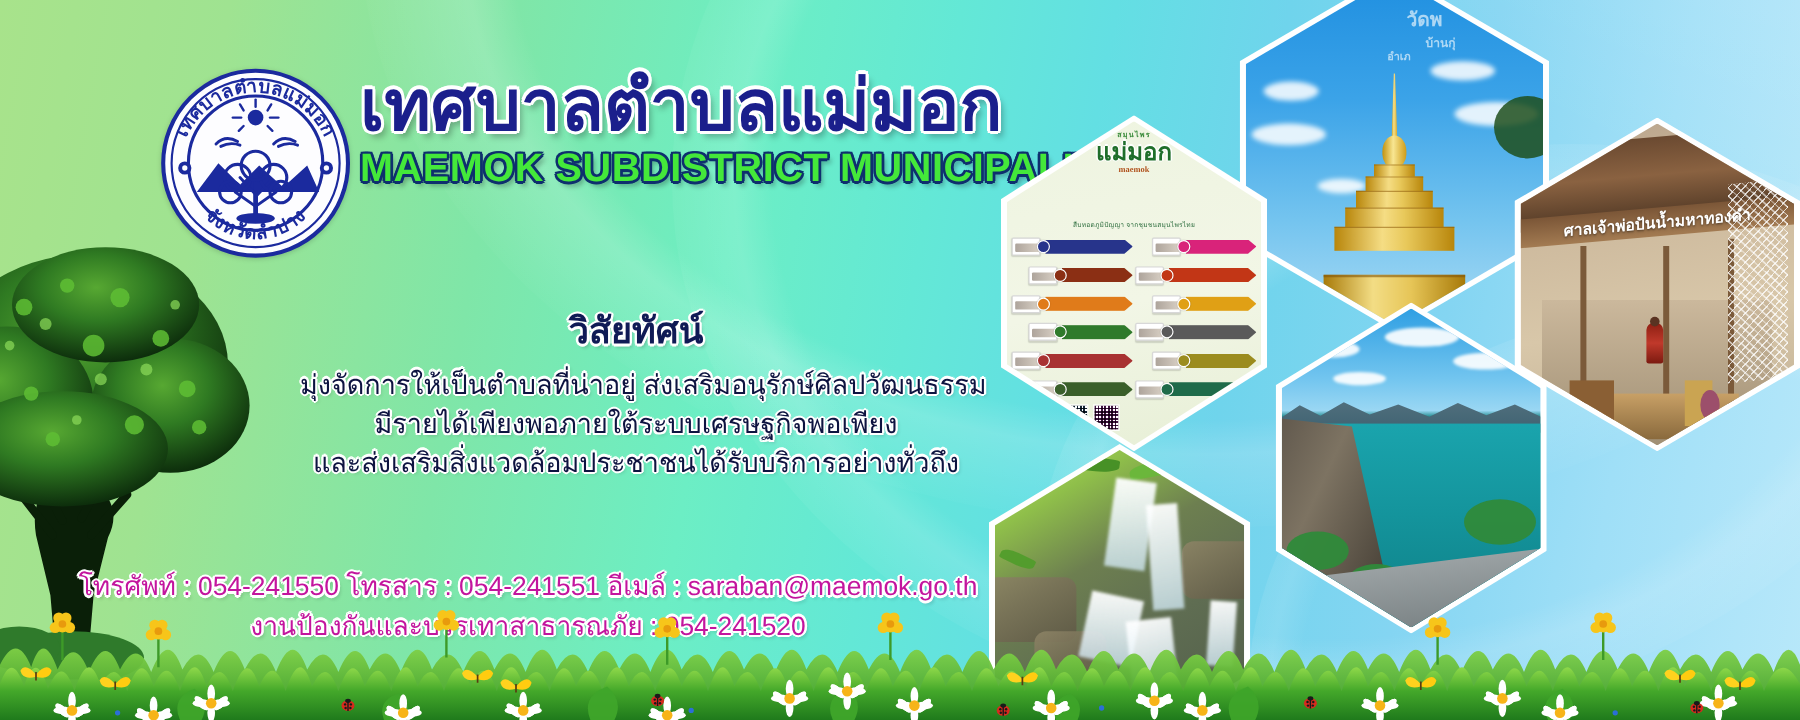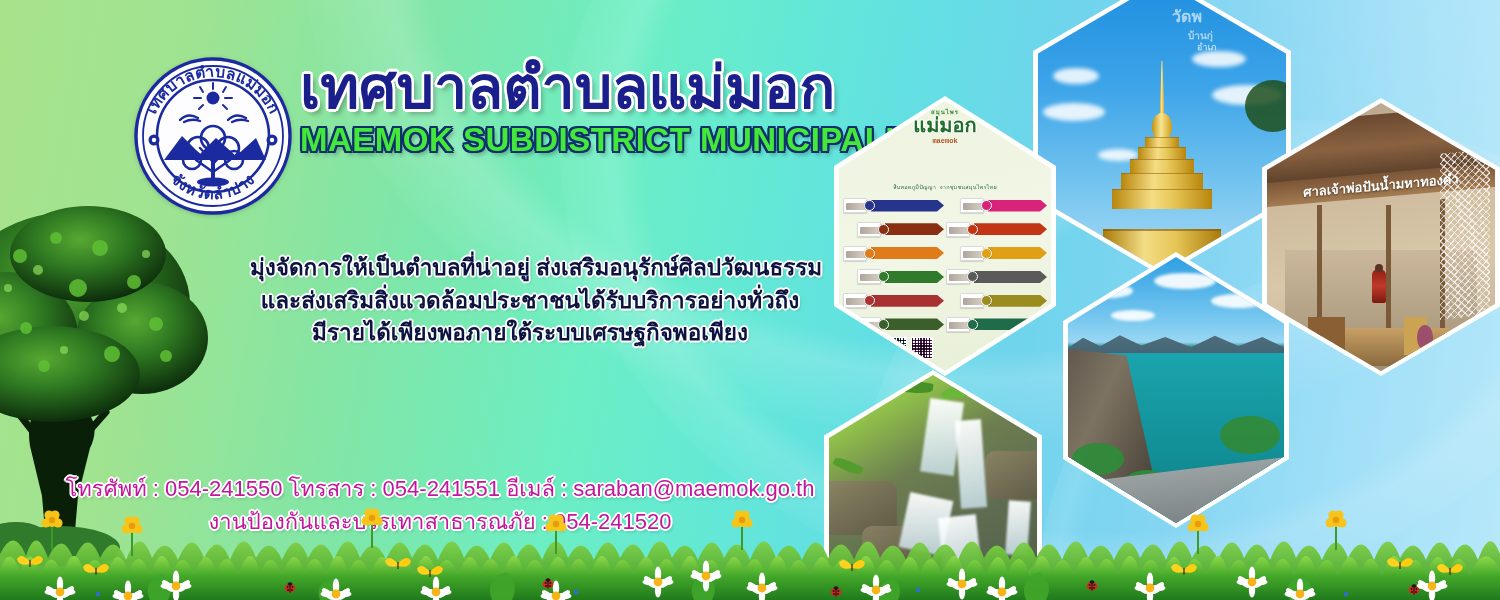--- a/index.html
+++ b/index.html
@@ -94,21 +94,21 @@
   }
   .v-head {
     font-size:30px; font-weight:bold; color:#101a55;
     text-shadow:
       2px 0 0 #fff,-2px 0 0 #fff,0 2px 0 #fff,0 -2px 0 #fff,
       1.4px 1.4px 0 #fff,-1.4px 1.4px 0 #fff,1.4px -1.4px 0 #fff,-1.4px -1.4px 0 #fff,
       2px 3px 3px rgba(0,0,0,.2);
     margin-bottom:6px;
   }
   .v-line {
-    font-size:22.5px; font-weight:bold; color:#0d1340; line-height:1.45;
+    font-size:22.5px; font-weight:normal; color:#0d1340; line-height:1.45;
     text-shadow:
       1.8px 0 0 #fff,-1.8px 0 0 #fff,0 1.8px 0 #fff,0 -1.8px 0 #fff,
       1.3px 1.3px 0 #fff,-1.3px 1.3px 0 #fff,1.3px -1.3px 0 #fff,-1.3px -1.3px 0 #fff,
       2px 2px 3px rgba(0,0,0,.18);
     white-space:nowrap;
   }
 
   
   #contact { position:absolute; left:60px; top:472px; width:760px; text-align:center; }
   .c-line {
@@ -139,21 +139,21 @@
   #hex-pagoda { left:1033px; top:-24px; width:258px; height:300px; }
   #hex-shrine { left:1262px; top:98px;  width:238px; height:278px; }
   #hex-dam    { left:1063px; top:252px; width:226px; height:276px; }
   #hex-fall   { left:824px;  top:370px; width:218px; height:262px; }
 
   
   .poster {
     width:100%; height:100%;
     background:linear-gradient(170deg,#eef4e0 0%,#f2f6e6 55%,#e7efd6 100%);
     position:relative;
-    font-family:Liberation Mono, monospace;
+    font-family:Liberation Serif, serif;
   }
   .poster-logo {
     position:absolute; left:50%; top:6px; transform:translateX(-50%);
     width:110px; text-align:center;
   }
   .pl-top { font-size:6px; color:#3c8c3c; font-weight:bold; letter-spacing:1px;}
   .pl-big {
     font-size:20px; font-weight:bold; color:#1f6e2a;
     text-shadow:1.2px 0 0 #fff,-1.2px 0 0 #fff,0 1.2px 0 #fff,0 -1.2px 0 #fff;
     line-height:1;
@@ -490,23 +490,24 @@
       </g>
     </svg>
   </div>
 
   <div id="titles">
     <div class="t-thai">เทศบาลตำบลแม่มอก</div>
     <div class="t-eng">MAEMOK SUBDISTRICT MUNICIPALITY</div>
   </div>
 
   <div id="vision">
+    <div class="v-head">วิสัยทัศน์</div>
     <div class="v-line">มุ่งจัดการให้เป็นตำบลที่น่าอยู่ ส่งเสริมอนุรักษ์ศิลปวัฒนธรรม</div>
+    <div class="v-line">มีรายได้เพียงพอภายใต้ระบบเศรษฐกิจพอเพียง</div>
     <div class="v-line">และส่งเสริมสิ่งแวดล้อมประชาชนได้รับบริการอย่างทั่วถึง</div>
-    <div class="v-line">มีรายได้เพียงพอภายใต้ระบบเศรษฐกิจพอเพียง</div>
   </div>
 
   <div id="contact">
     <div class="c-line">โทรศัพท์ : 054-241550  โทรสาร : 054-241551 อีเมล์ : saraban@maemok.go.th</div>
     <div class="c-line c-line2">งานป้องกันและบรรเทาสาธารณภัย : 054-241520</div>
   </div>
 
   <div class="hex" id="hex-pagoda">
     <div class="hex-in">
       <div class="sky">
@@ -525,21 +526,21 @@
           <div class="p-tier" style="top:98px;width:64px;height:16px;"></div>
           <div class="p-tier" style="top:112px;width:82px;height:18px;"></div>
           <div class="p-tier" style="top:128px;width:100px;height:20px;"></div>
           <div class="p-base"></div>
         </div>
       </div>
     </div>
   </div>
   <div class="hex-label" style="left:1172px;top:4px;font-size:16px;">วัดพ</div>
   <div class="hex-label" style="left:1188px;top:28px;font-size:10px;">บ้านกุ่</div>
-  <div class="hex-label" style="left:1197px;top:40px;font-size:9px;">อำเภ</div>
+  <div class="hex-label" style="left:1156px;top:40px;font-size:9px;">อำเภ</div>
 
   <div class="hex" id="hex-shrine">
     <div class="hex-in">
       <div class="shrine">
         <div class="sh-roof"></div>
         <div class="sh-beam"></div>
         <div class="sh-sign">ศาลเจ้าพ่อปันน้ำมหาทองคำ</div>
         <div class="sh-wall"></div>
         <div class="sh-post" style="left:22%;top:38%;height:58%;"></div>
         <div class="sh-post" style="left:52%;top:38%;height:52%;"></div>

